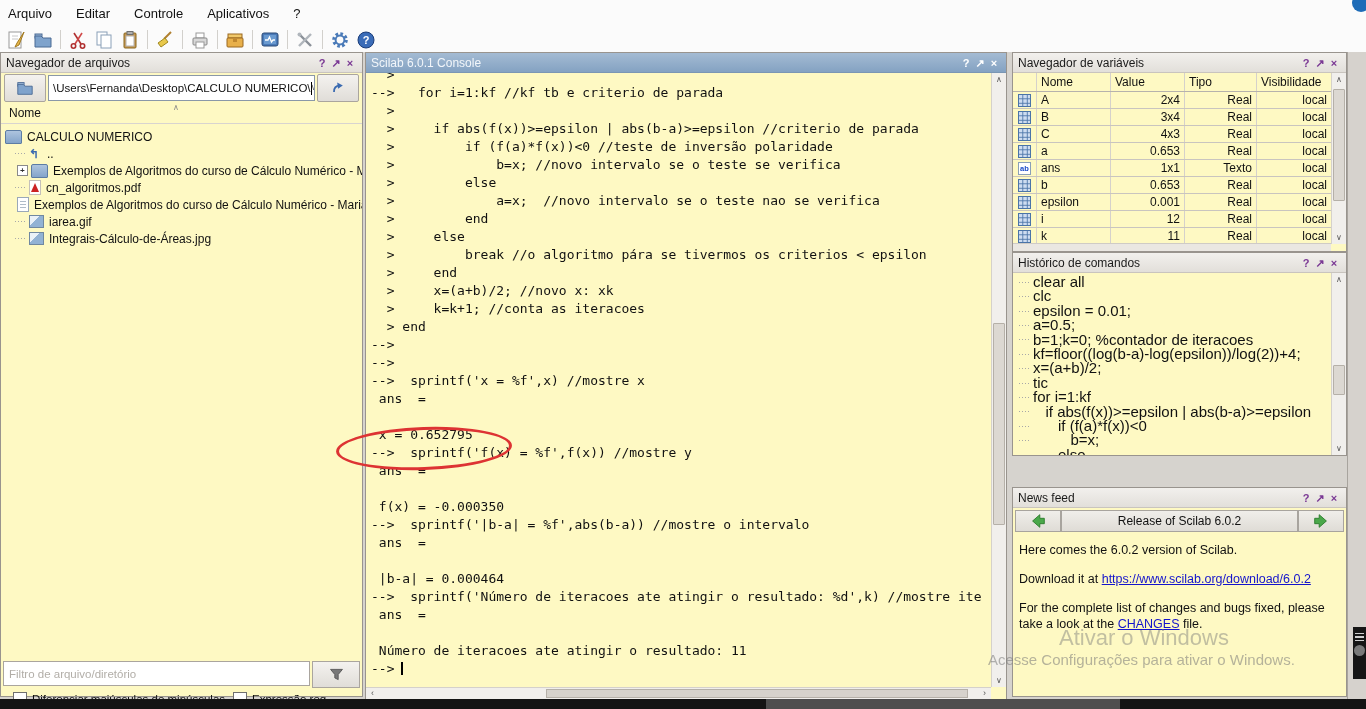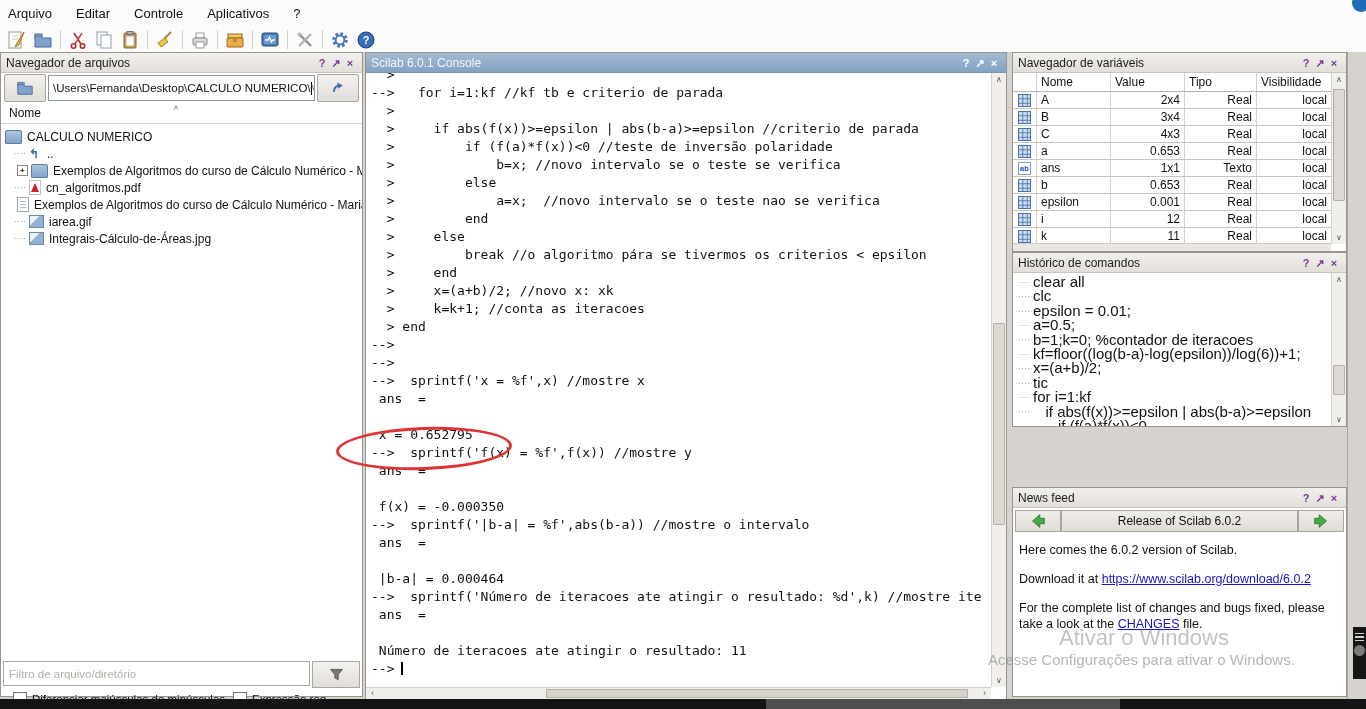--- a/index.html
+++ b/index.html
@@ -10,21 +10,21 @@
   
   #menubar{position:absolute;left:0;top:0;width:1366px;height:27px;background:#fbfbfb;
     display:flex;align-items:center;gap:24px;padding-left:8px;font-size:13px;box-sizing:border-box}
   .menu-item{cursor:default}
   #toolbar{position:absolute;left:0;top:27px;width:1366px;height:25px;background:#fbfbfb;
     display:flex;align-items:center;padding-left:4px;box-sizing:border-box}
   .tool-btn{width:26px;height:23px;display:flex;align-items:center;justify-content:center}
   .tool-btn svg{width:20px;height:20px}
   .tool-sep{width:1px;height:19px;background:#d2d0cc;margin:0 4px}
   
-  .panel{position:absolute;background:#ffffff;border:1px solid #99948e;box-sizing:border-box}
+  .panel{position:absolute;background:#fef9c3;border:1px solid #99948e;box-sizing:border-box}
   .tbar{height:20px;background:linear-gradient(#f2f0ed,#e2dfda);border-bottom:1px solid #c9c4be;
     display:flex;align-items:center;padding:0 5px;font-size:12px;color:#1a1a1a;box-sizing:border-box}
   .tbar .sp{flex:1}
   .tbtn{width:14px;text-align:center;font-size:11px;font-weight:bold;color:#7a3894;cursor:default;line-height:18px}
   .console-panel .tbar{background:linear-gradient(#a4bbd3,#84a2c2);border-bottom:1px solid #7a96b4}
   .console-panel .tbar .ttl{color:#f2f6fa}
   .console-panel .tbtn{color:#fff}
   
   .vscroll{position:absolute;width:15px;background:#f1efec;border-left:1px solid #d5d1cb;box-sizing:border-box}
   .vscroll .arr{height:13px;line-height:13px;text-align:center;font-size:8px;color:#555}
@@ -100,21 +100,21 @@
   .hdr .c0{padding-left:0}
   .vicon{width:13px;height:13px;box-sizing:border-box}
   .i-matrix{background:#cddcf0;border:1px solid #4a74a8;
     background-image:linear-gradient(#4a74a8 1px,transparent 1px),linear-gradient(90deg,#4a74a8 1px,transparent 1px);
     background-size:4.4px 4.4px;background-position:-1px -1px}
   .i-text{background:#fff;border:1px solid #8aa0b8;display:flex;align-items:center;justify-content:center}
   .i-text::before{content:"ab";font-size:7.5px;color:#1a4ac8;font-weight:bold}
   #vb-vscroll{top:20px;bottom:7px;right:0}
   .vb-hscroll{position:absolute;left:0;right:15px;bottom:0;height:7px;background:#eae7e2;border-top:1px solid #cfcbc5}
   
-  #history{left:1012px;top:252px;width:335px;height:175px}
+  #history{left:1012px;top:252px;width:335px;height:204px}
   .hist-content{position:absolute;left:0;top:20px;right:15px;bottom:0;overflow:hidden;
     font-size:15px;line-height:14.4px;padding:2px 0 0 6px}
   .hist-item{white-space:pre;display:flex;align-items:center}
   .hist-item .dots{flex:none}
   #hist-vscroll{top:20px;bottom:0;right:0}
   
   #newsfeed{left:1012px;top:487px;width:335px;height:210px}
   .nf-nav{display:flex;gap:0;padding:2px;height:26px;box-sizing:border-box}
   .nf-btn{background:linear-gradient(#f0eeea,#dfdcd6);border:1px solid #a8a49e;display:flex;
     align-items:center;justify-content:center}
@@ -547,21 +547,21 @@
         <span>a=0.5;</span>
       </div>
 
       <div class="hist-item">
         <span class="dots"></span>
         <span>b=1;k=0; %contador de iteracoes</span>
       </div>
 
       <div class="hist-item">
         <span class="dots"></span>
-        <span>kf=floor((log(b-a)-log(epsilon))/log(6))+1;</span>
+        <span>kf=floor((log(b-a)-log(epsilon))/log(2))+4;</span>
       </div>
 
       <div class="hist-item">
         <span class="dots"></span>
         <span>x=(a+b)/2;</span>
       </div>
 
       <div class="hist-item">
         <span class="dots"></span>
         <span>tic</span>

